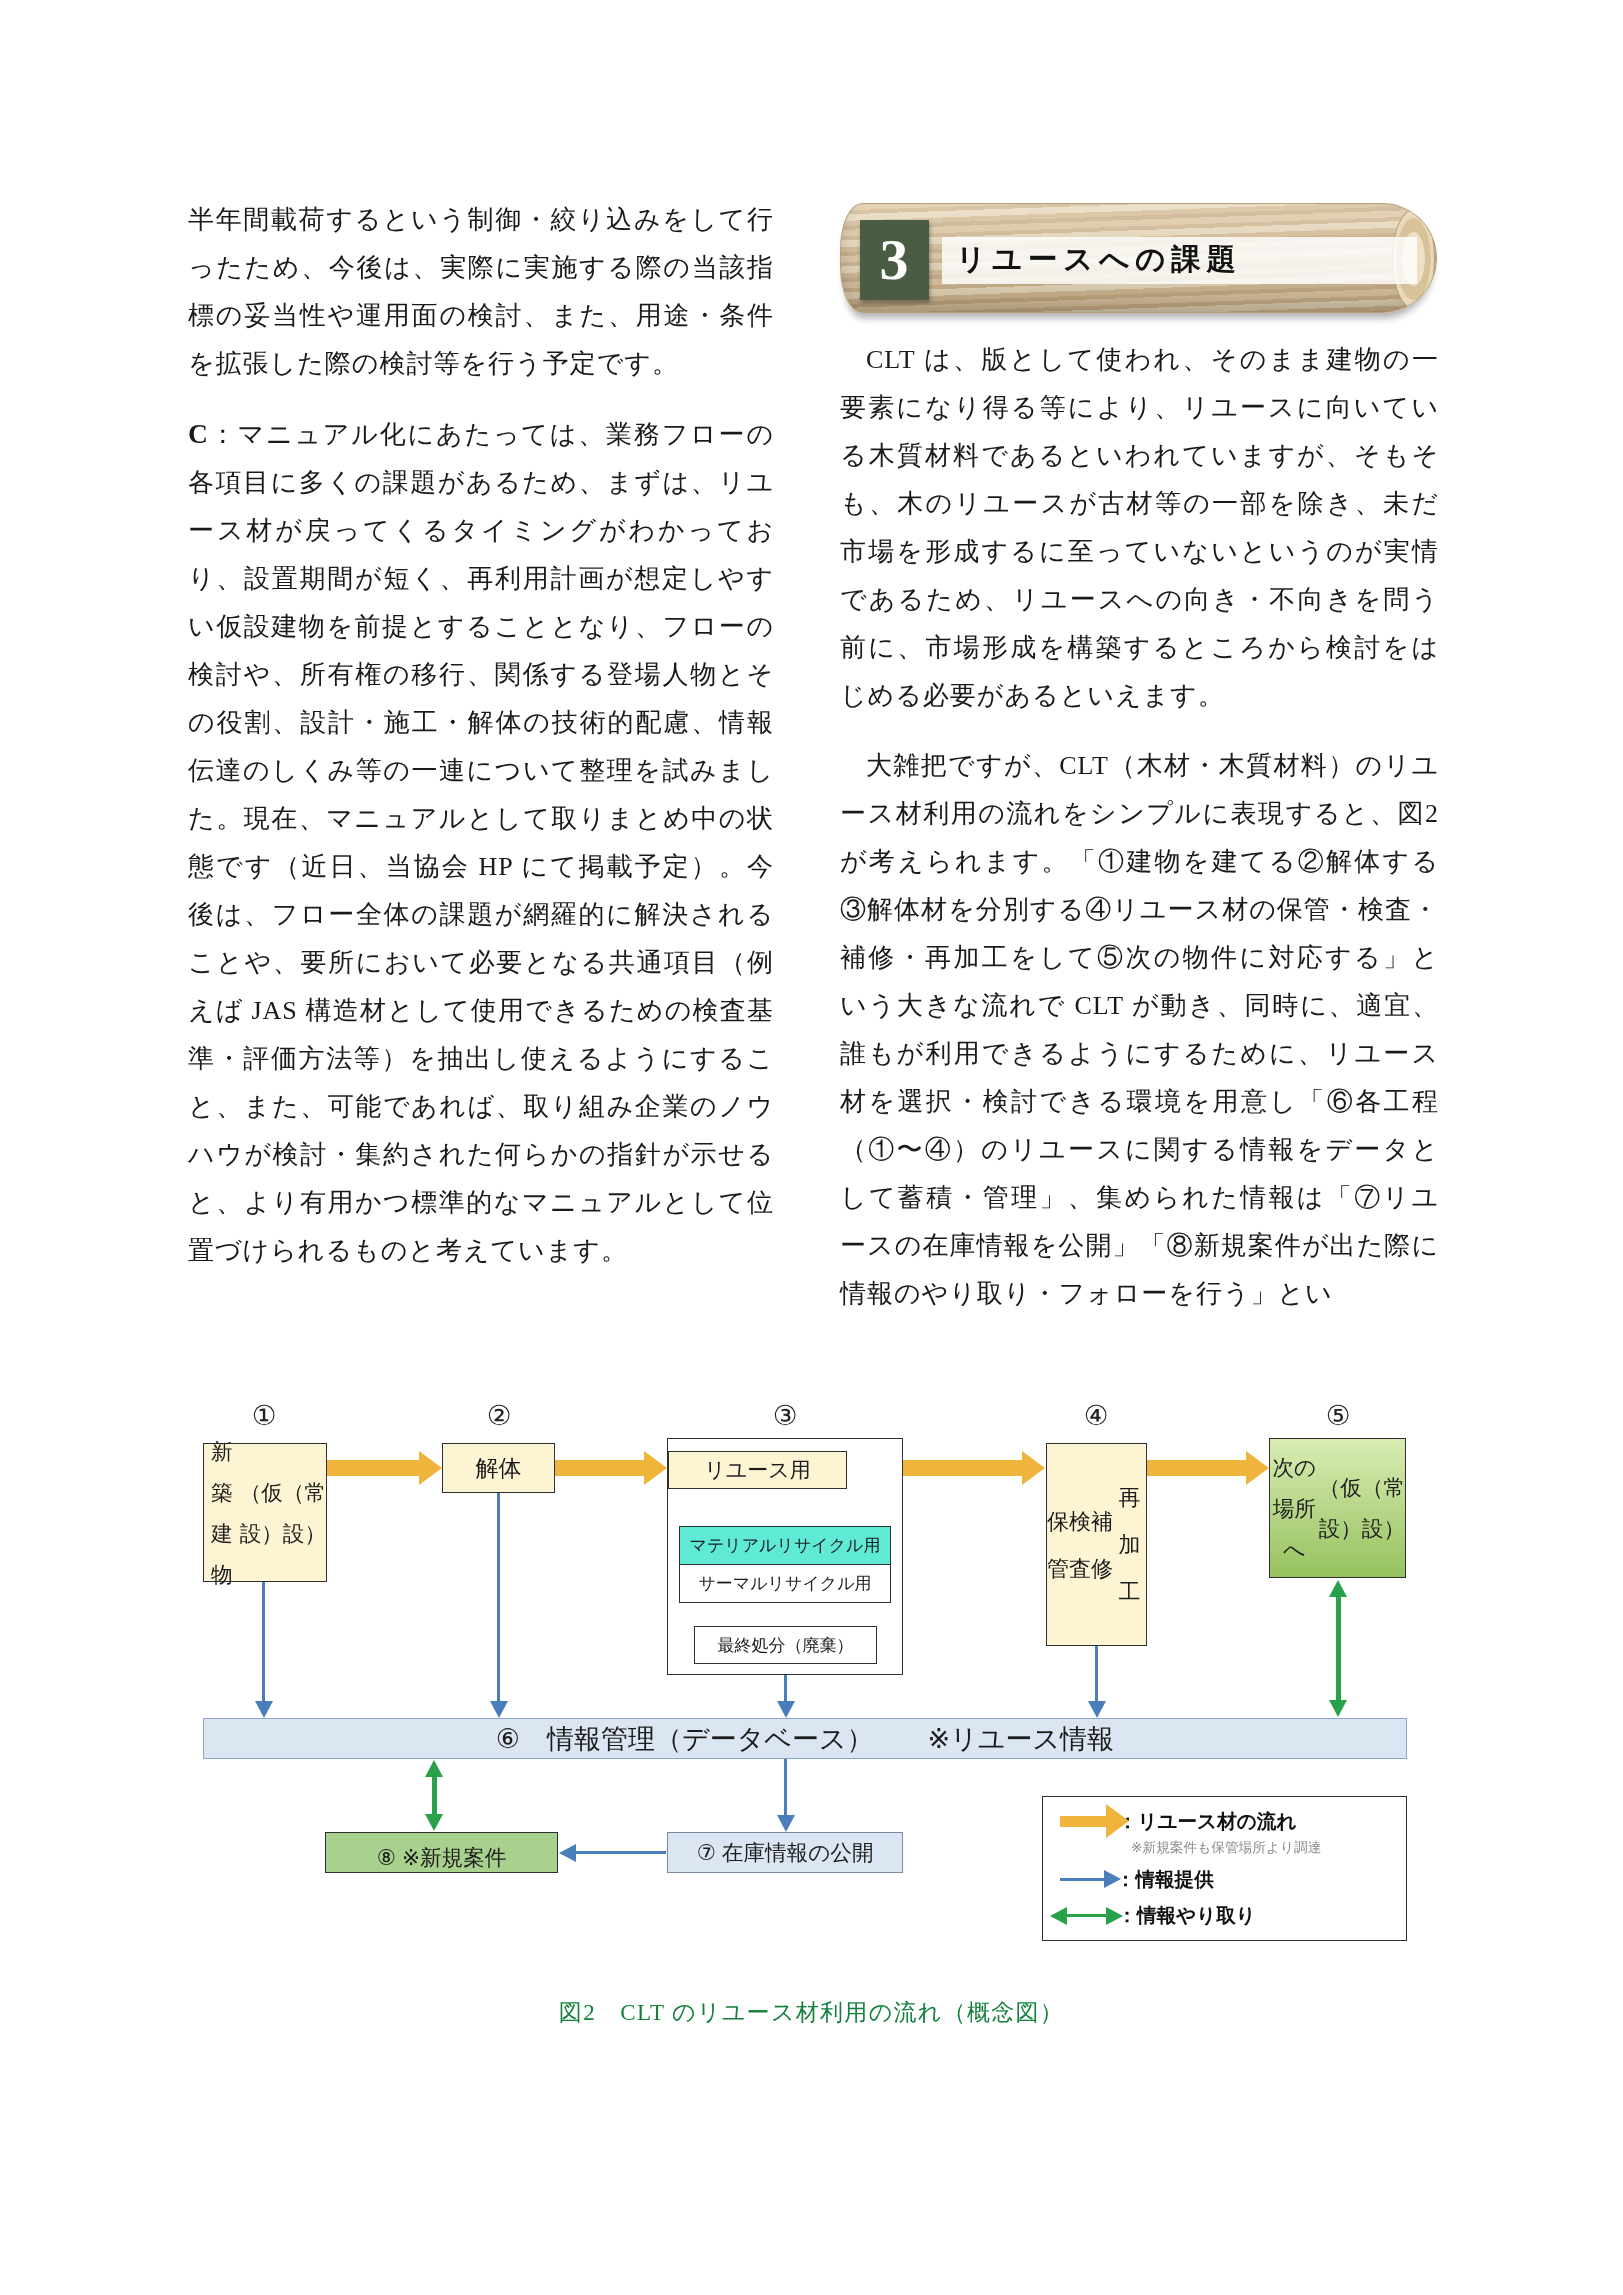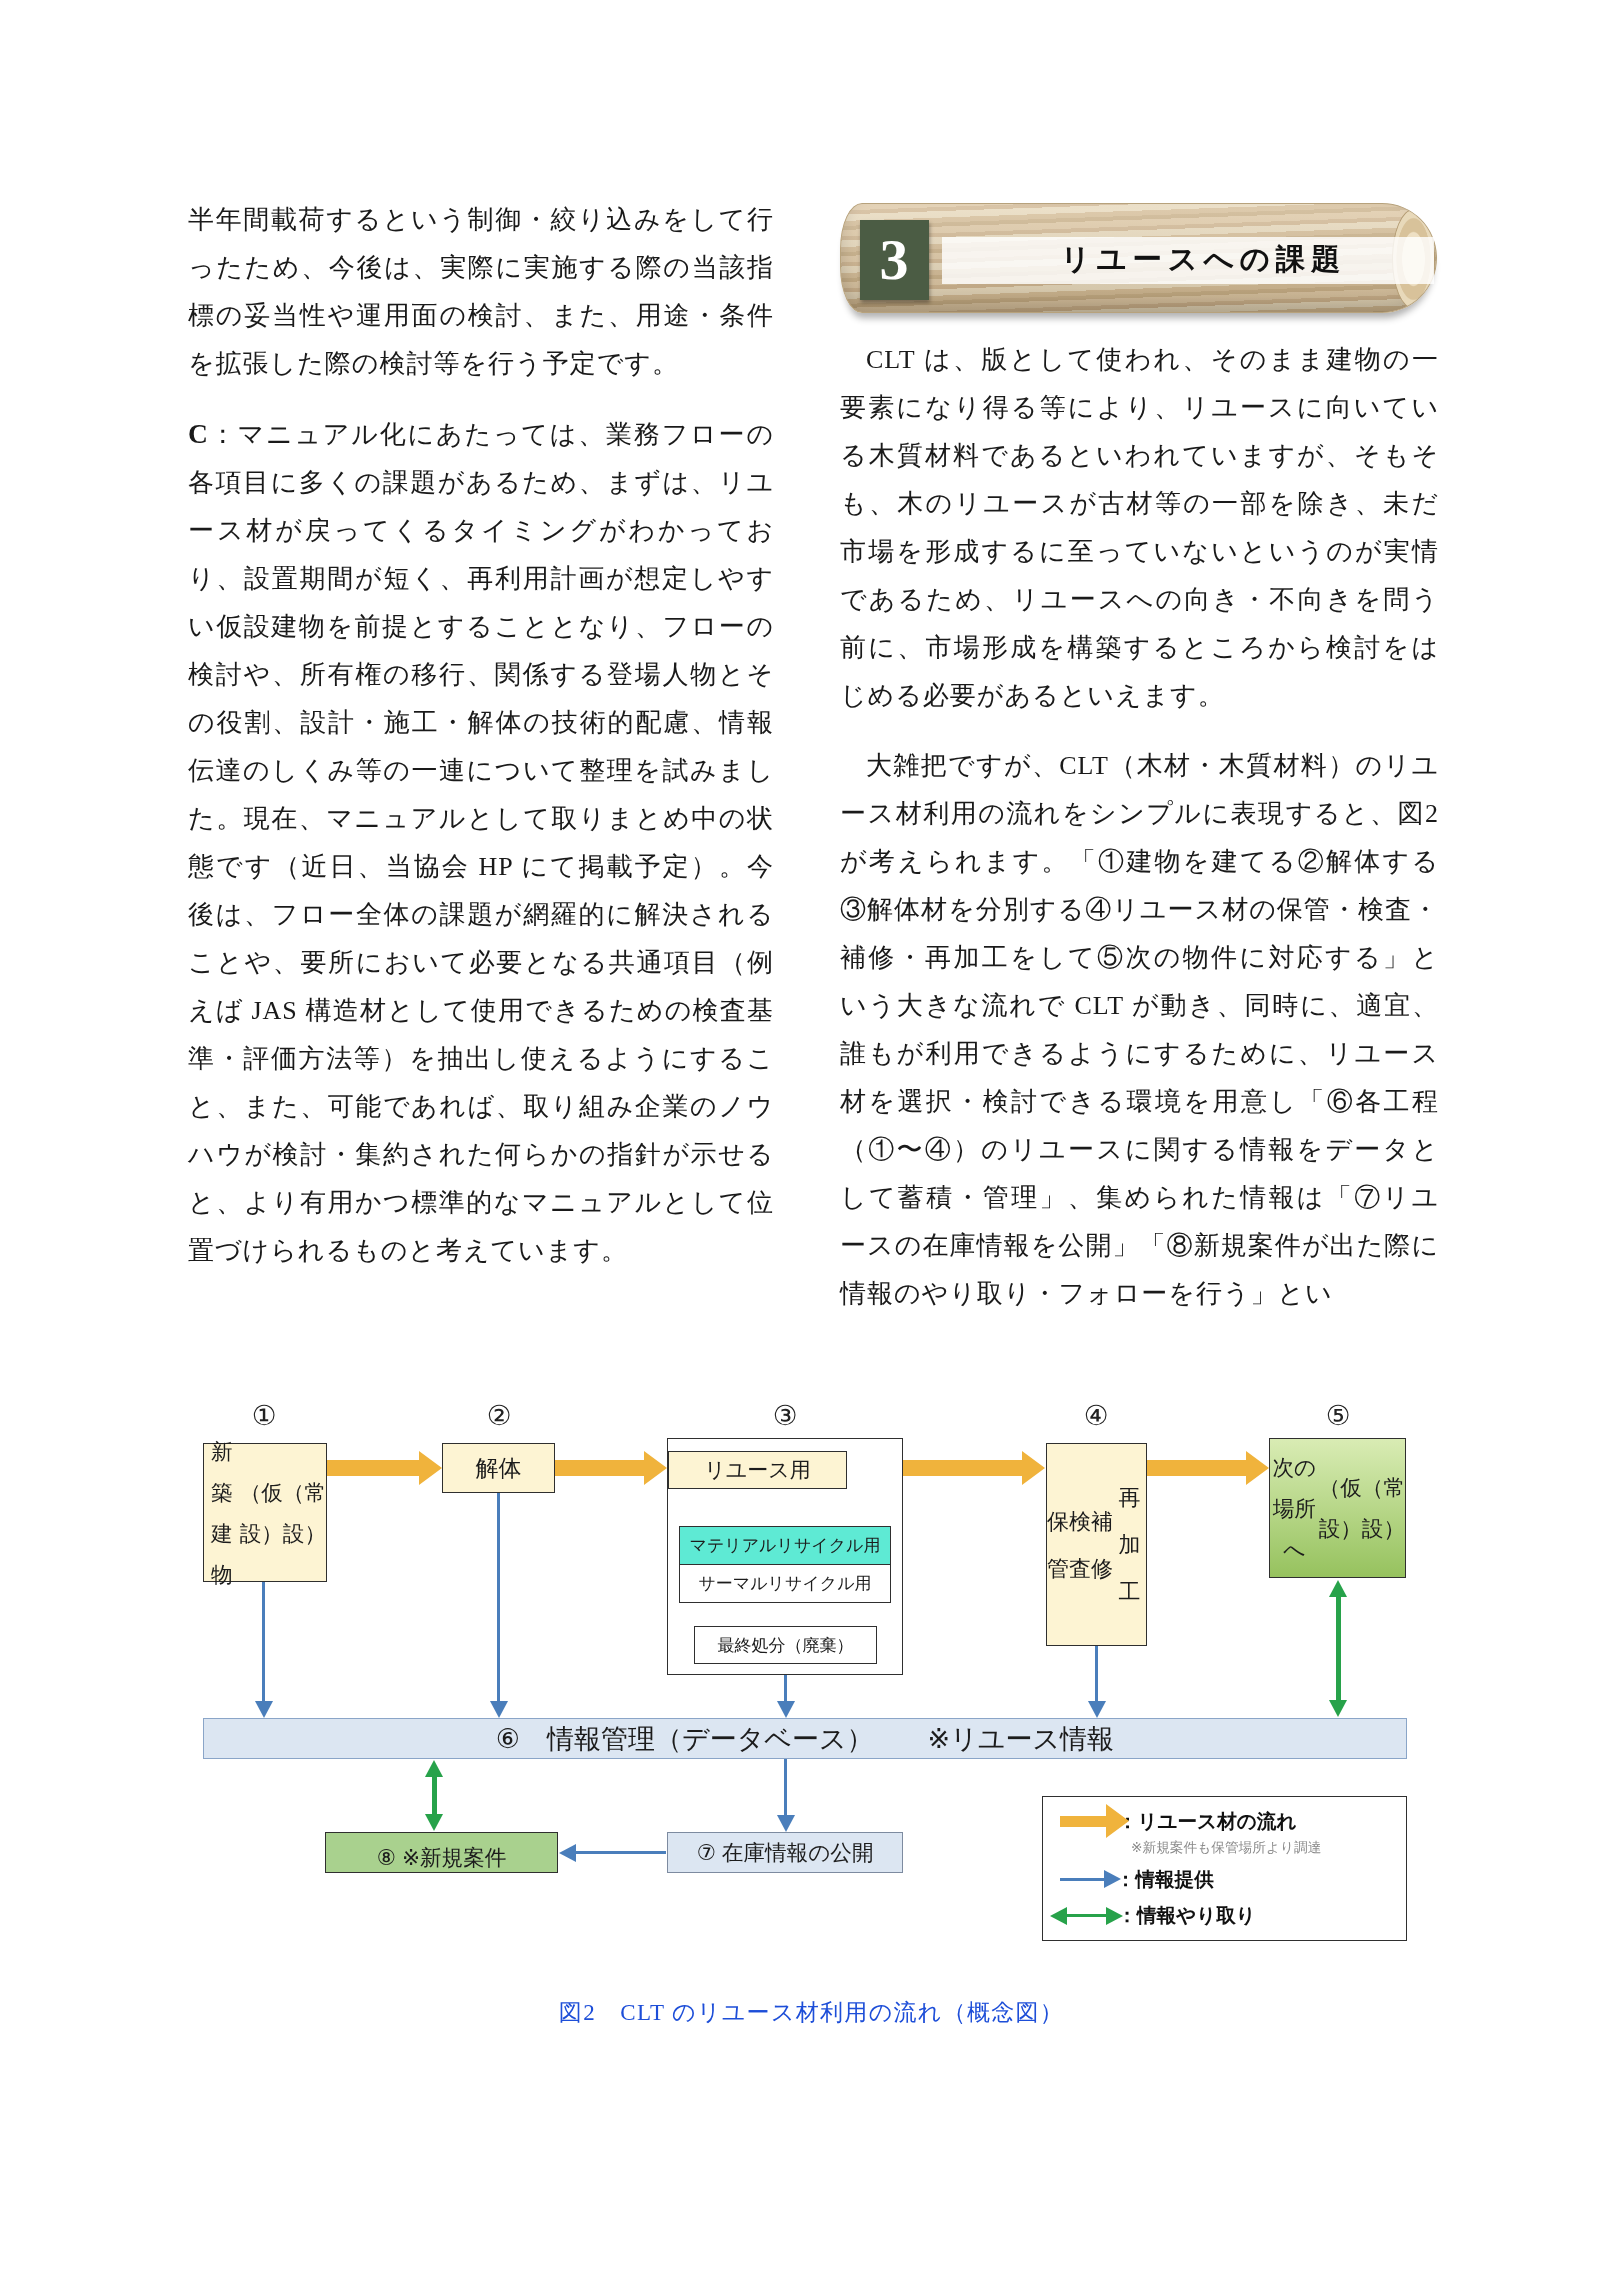--- a/index.html
+++ b/index.html
@@ -37,21 +37,21 @@
     position:absolute;left:19.6px;top:17px;width:69px;height:80px;
     background:var(--c-banner_number_bg,#4b5c44);
     color:#fff;font-weight:bold;font-size:58px;
     display:flex;align-items:center;justify-content:center;
     font-family:"Liberation Serif","DejaVu Serif",serif;
     box-shadow:1.3px 2.6px 3.9px rgba(0,0,0,.35);
   }
   .band{
     position:absolute;left:102px;top:34px;width:461px;height:47px;
     background:rgba(255,255,255,.82);
-    display:flex;align-items:center;padding-left:31px;justify-content:center;
+    display:flex;align-items:center;padding-left:14px;
   }
   .band span{
     font-family:"Liberation Sans","DejaVu Sans",sans-serif;
     font-weight:bold;font-size:29.4px;letter-spacing:5.9px;color:#111;
   }
   
   .diagram{position:absolute;left:0;top:0;width:100%;height:100%;font-family:"Liberation Sans","DejaVu Sans",sans-serif;}
   .dbox{
     position:absolute;border:1.3px solid #2f2f2f;box-sizing:border-box;
     display:flex;flex-direction:row;align-items:center;justify-content:center;
@@ -81,21 +81,21 @@
     position:absolute;left:1042px;top:1796px;width:365px;height:145px;
     border:1.3px solid #2f2f2f;background:#fff;box-sizing:border-box;
     display:flex;flex-direction:column;justify-content:center;gap:9.2px;padding:9.2px 0 9.2px 17px;
   }
   .legend-row{display:flex;align-items:center;gap:11.8px;}
   .legend-arrow{position:relative;flex:0 0 auto;}
   .legend-label{font-size:19.6px;font-weight:600;color:#111;}
   .legend-note{font-size:13.7px;color:#8a8a8a;margin-left:71px;margin-top:-5.2px;}
   .caption{
     position:absolute;left:0;top:1997px;width:100%;text-align:center;
-    font-size:23px;letter-spacing:1.3px;color:#1d4ed8;
+    font-size:23px;letter-spacing:1.3px;color:#15803d;
   }
 </style>
 </head>
 <body>
 
 <div class="page">
 
   <div class="col left">
     <p>半年間載荷するという制御・絞り込みをして行ったため、今後は、実際に実施する際の当該指標の妥当性や運用面の検討、また、用途・条件を拡張した際の検討等を行う予定です。</p>
     <p><span class="lead-bold">C</span><span>：マニュアル化にあたっては、業務フローの各項目に多くの課題があるため、まずは、リユース材が戻ってくるタイミングがわかっており、設置期間が短く、再利用計画が想定しやすい仮設建物を前提とすることとなり、フローの検討や、所有権の移行、関係する登場人物とその役割、設計・施工・解体の技術的配慮、情報伝達のしくみ等の一連について整理を試みました。現在、マニュアルとして取りまとめ中の状態です（近日、当協会 HP にて掲載予定）。今後は、フロー全体の課題が網羅的に解決されることや、要所において必要となる共通項目（例えば JAS 構造材として使用できるための検査基準・評価方法等）を抽出し使えるようにすること、また、可能であれば、取り組み企業のノウハウが検討・集約された何らかの指針が示せると、より有用かつ標準的なマニュアルとして位置づけられるものと考えています。</span></p>

